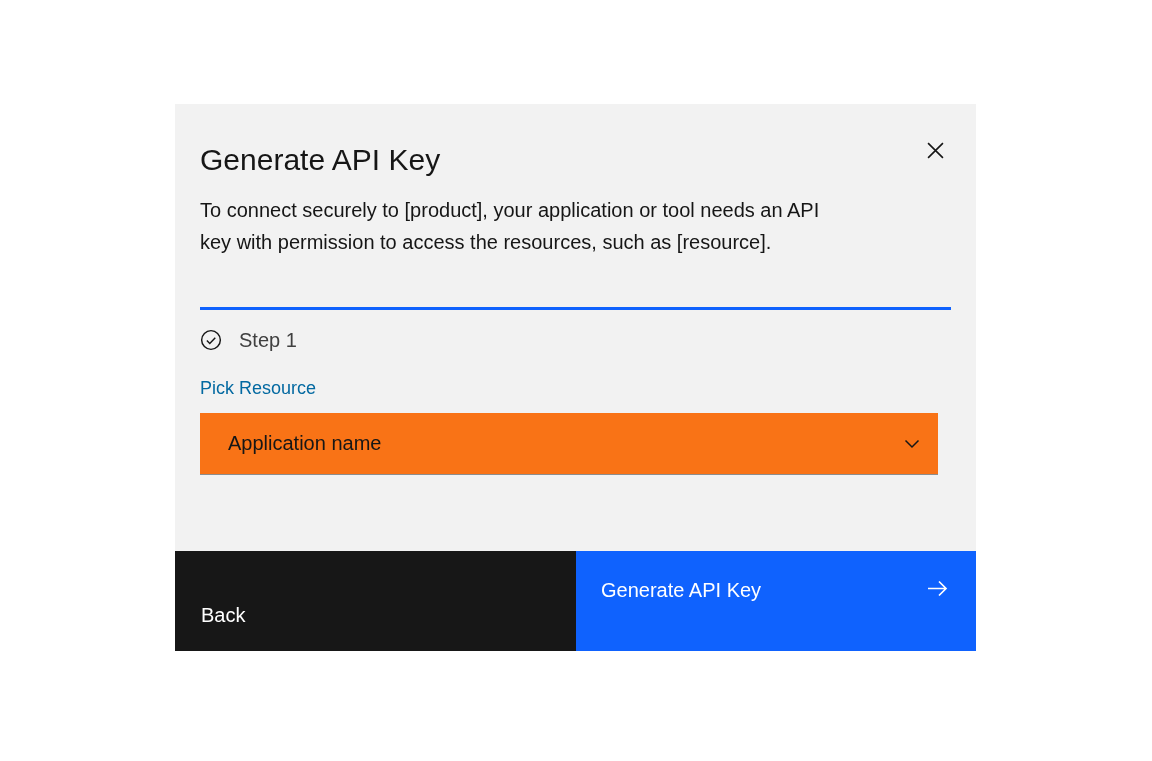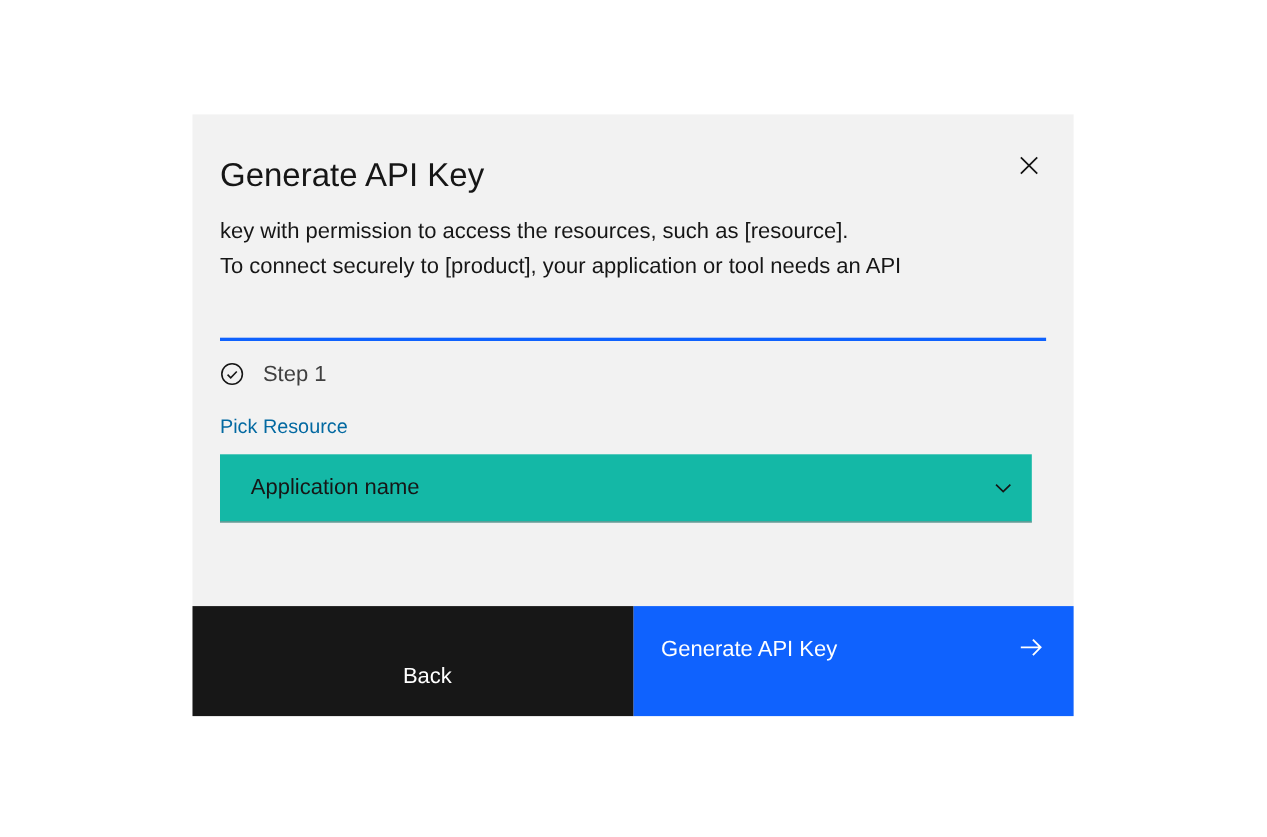--- a/index.html
+++ b/index.html
@@ -87,21 +87,21 @@
   .form-label {
     display: block;
     font-size: 18px;
     line-height: 20px;
     color: #0369a1;
   }
   .dropdown {
     margin-top: 15px;
     width: 738px;
     height: 62px;
-    background: #14b8a6;
+    background: #f97316;
     border: none;
     border-bottom: 1px solid #8d8d8d;
     display: flex;
     align-items: center;
     justify-content: space-between;
     padding: 0 18px 0 28px;
     cursor: pointer;
   }
   .dropdown-value {
     font-size: 20px;
@@ -121,21 +121,20 @@
     color: #ffffff;
     text-align: left;
     cursor: pointer;
   }
   .btn-back {
     width: 401px;
     flex: 0 0 401px;
     background: #171717;
     padding: 28px 0 0 26px;
     display: block;
-    text-align: center;
   }
   .btn-generate {
     flex: 1;
     background: #0f62fe;
     display: flex;
     align-items: flex-start;
     justify-content: space-between;
     padding: 28px 28px 0 25px;
   }
   .icon-svg { display: block; }
@@ -148,22 +147,22 @@
   <button class="close-btn">
     <svg class="icon-svg" width="17" height="17" viewBox="0 0 16 16">
       <path d="M1 1 L15 15 M15 1 L1 15" stroke="#161616" stroke-width="1.5" fill="none"></path>
     </svg>
   </button>
 
   <div class="modal-body">
     <h1 class="modal-title">Generate API Key</h1>
 
     <p class="modal-desc">
+      <span class="desc-line">To connect securely to [product], your application or tool needs an API</span>
       <span class="desc-line">key with permission to access the resources, such as [resource].</span>
-      <span class="desc-line">To connect securely to [product], your application or tool needs an API</span>
     </p>
 
     <div class="progress">
       <div class="progress-line"></div>
       <div class="steps">
 
         <div class="step">
           <span class="step-icon">
             <svg class="icon-svg" width="22" height="22" viewBox="0 0 32 32" fill="none">
               <circle cx="16" cy="16" r="13.6" stroke="#161616" stroke-width="2.1"></circle>

